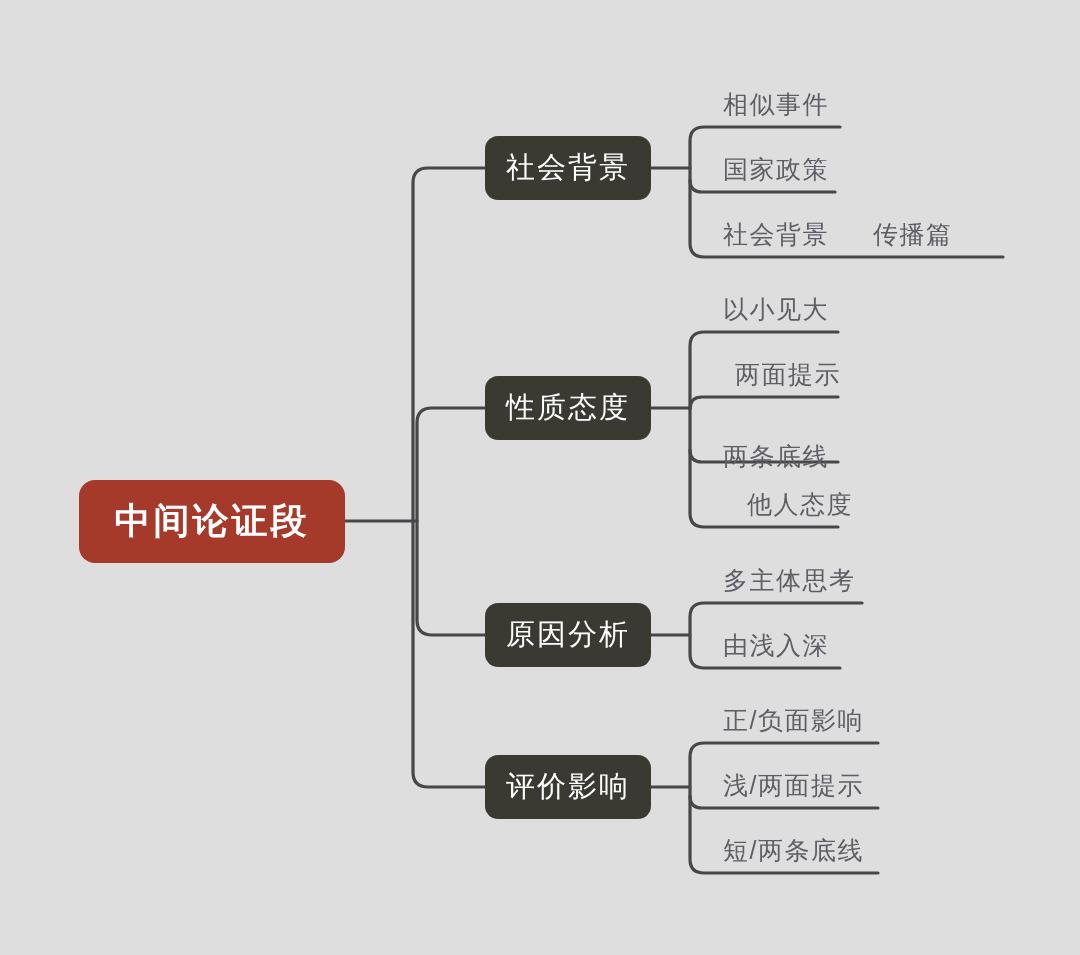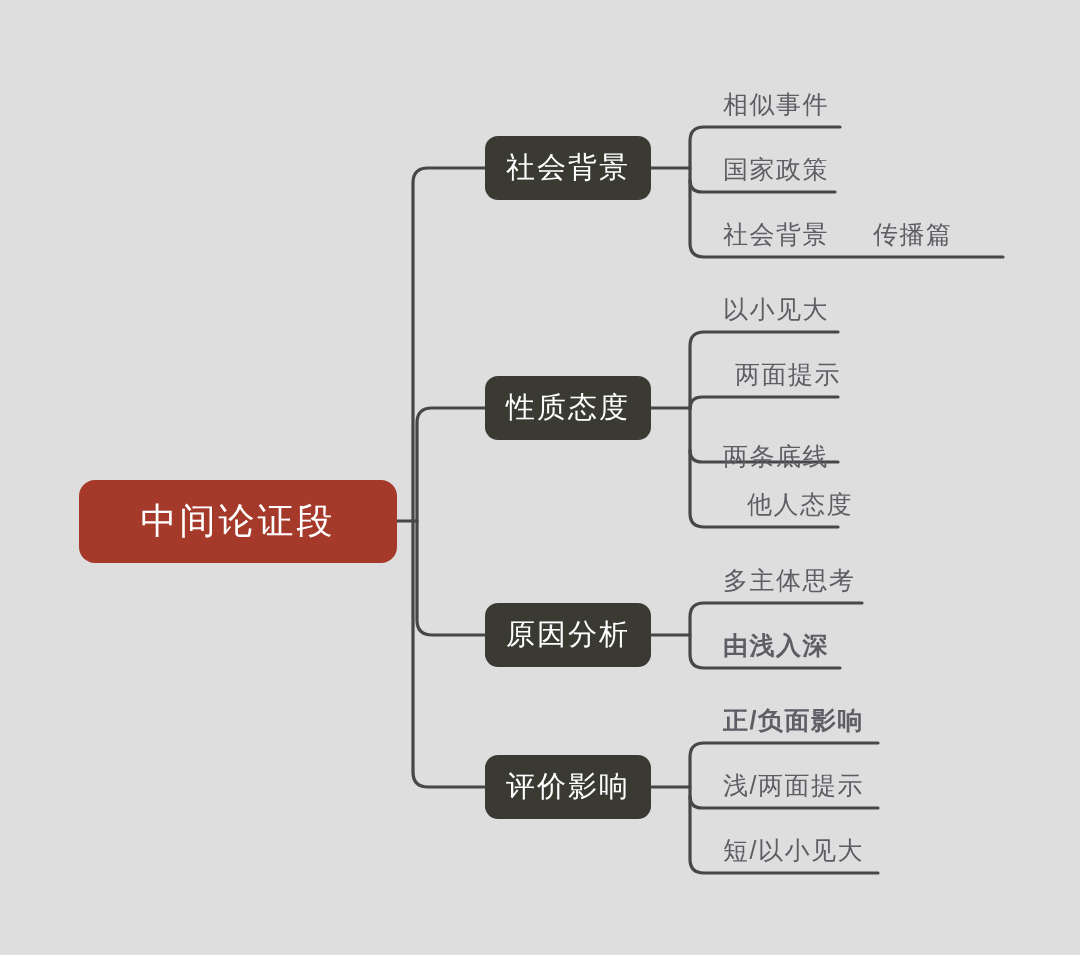--- a/index.html
+++ b/index.html
@@ -16,23 +16,23 @@
     position:relative;width:1080px;height:955px;overflow:hidden;
     background:var(--bg);
   }
   svg.wires{position:absolute;left:0;top:0;width:1080px;height:955px;}
   svg.wires path{fill:none;stroke:var(--line);stroke-width:3.2;stroke-linecap:round;}
   .node{
     position:absolute;display:flex;align-items:center;justify-content:center;
     color:var(--node-text);box-sizing:border-box;white-space:nowrap;
   }
   .node.root{
-    width:318px;height:83px;left:79px;top:480px;
+    width:266px;height:83px;left:79px;top:480px;
     background:var(--root-bg);border-radius:16px;
-    font-size:36px;letter-spacing:3px;font-weight:400;
+    font-size:36px;letter-spacing:3px;font-weight:700;
   }
   .node.branch{
     width:166px;height:64px;left:485px;
     background:var(--branch-bg);border-radius:13px;
     font-size:29px;letter-spacing:2px;font-weight:500;
   }
   .child{
     position:absolute;height:36px;line-height:36px;
     color:var(--child-text);font-size:25px;letter-spacing:1.5px;
     white-space:nowrap;
@@ -79,19 +79,19 @@
   <div class="child" style="left:723px;top:151px;">国家政策</div>
   <div class="child" style="left:723px;top:216px;">社会背景</div>
   <div class="child" style="left:873px;top:216px;">传播篇</div>
 
   <div class="child" style="left:723px;top:291px;">以小见大</div>
   <div class="child" style="left:723px;top:356px;margin-left:12px;">两面提示</div>
   <div class="child" style="left:723px;top:421px;margin-top:17px;">两条底线</div>
   <div class="child" style="left:723px;top:486px;margin-left:24px;">他人态度</div>
 
   <div class="child" style="left:723px;top:562px;">多主体思考</div>
-  <div class="child" style="left:723px;top:627px;font-weight:bold;">由浅入深</div>
+  <div class="child" style="left:723px;top:627px;">由浅入深</div>
 
-  <div class="child" style="left:723px;top:702px;font-weight:bold;">正/负面影响</div>
+  <div class="child" style="left:723px;top:702px;">正/负面影响</div>
   <div class="child" style="left:723px;top:767px;">浅/两面提示</div>
-  <div class="child" style="left:723px;top:832px;">短/以小见大</div>
+  <div class="child" style="left:723px;top:832px;">短/两条底线</div>
 
 </div>
 
 </body></html>

